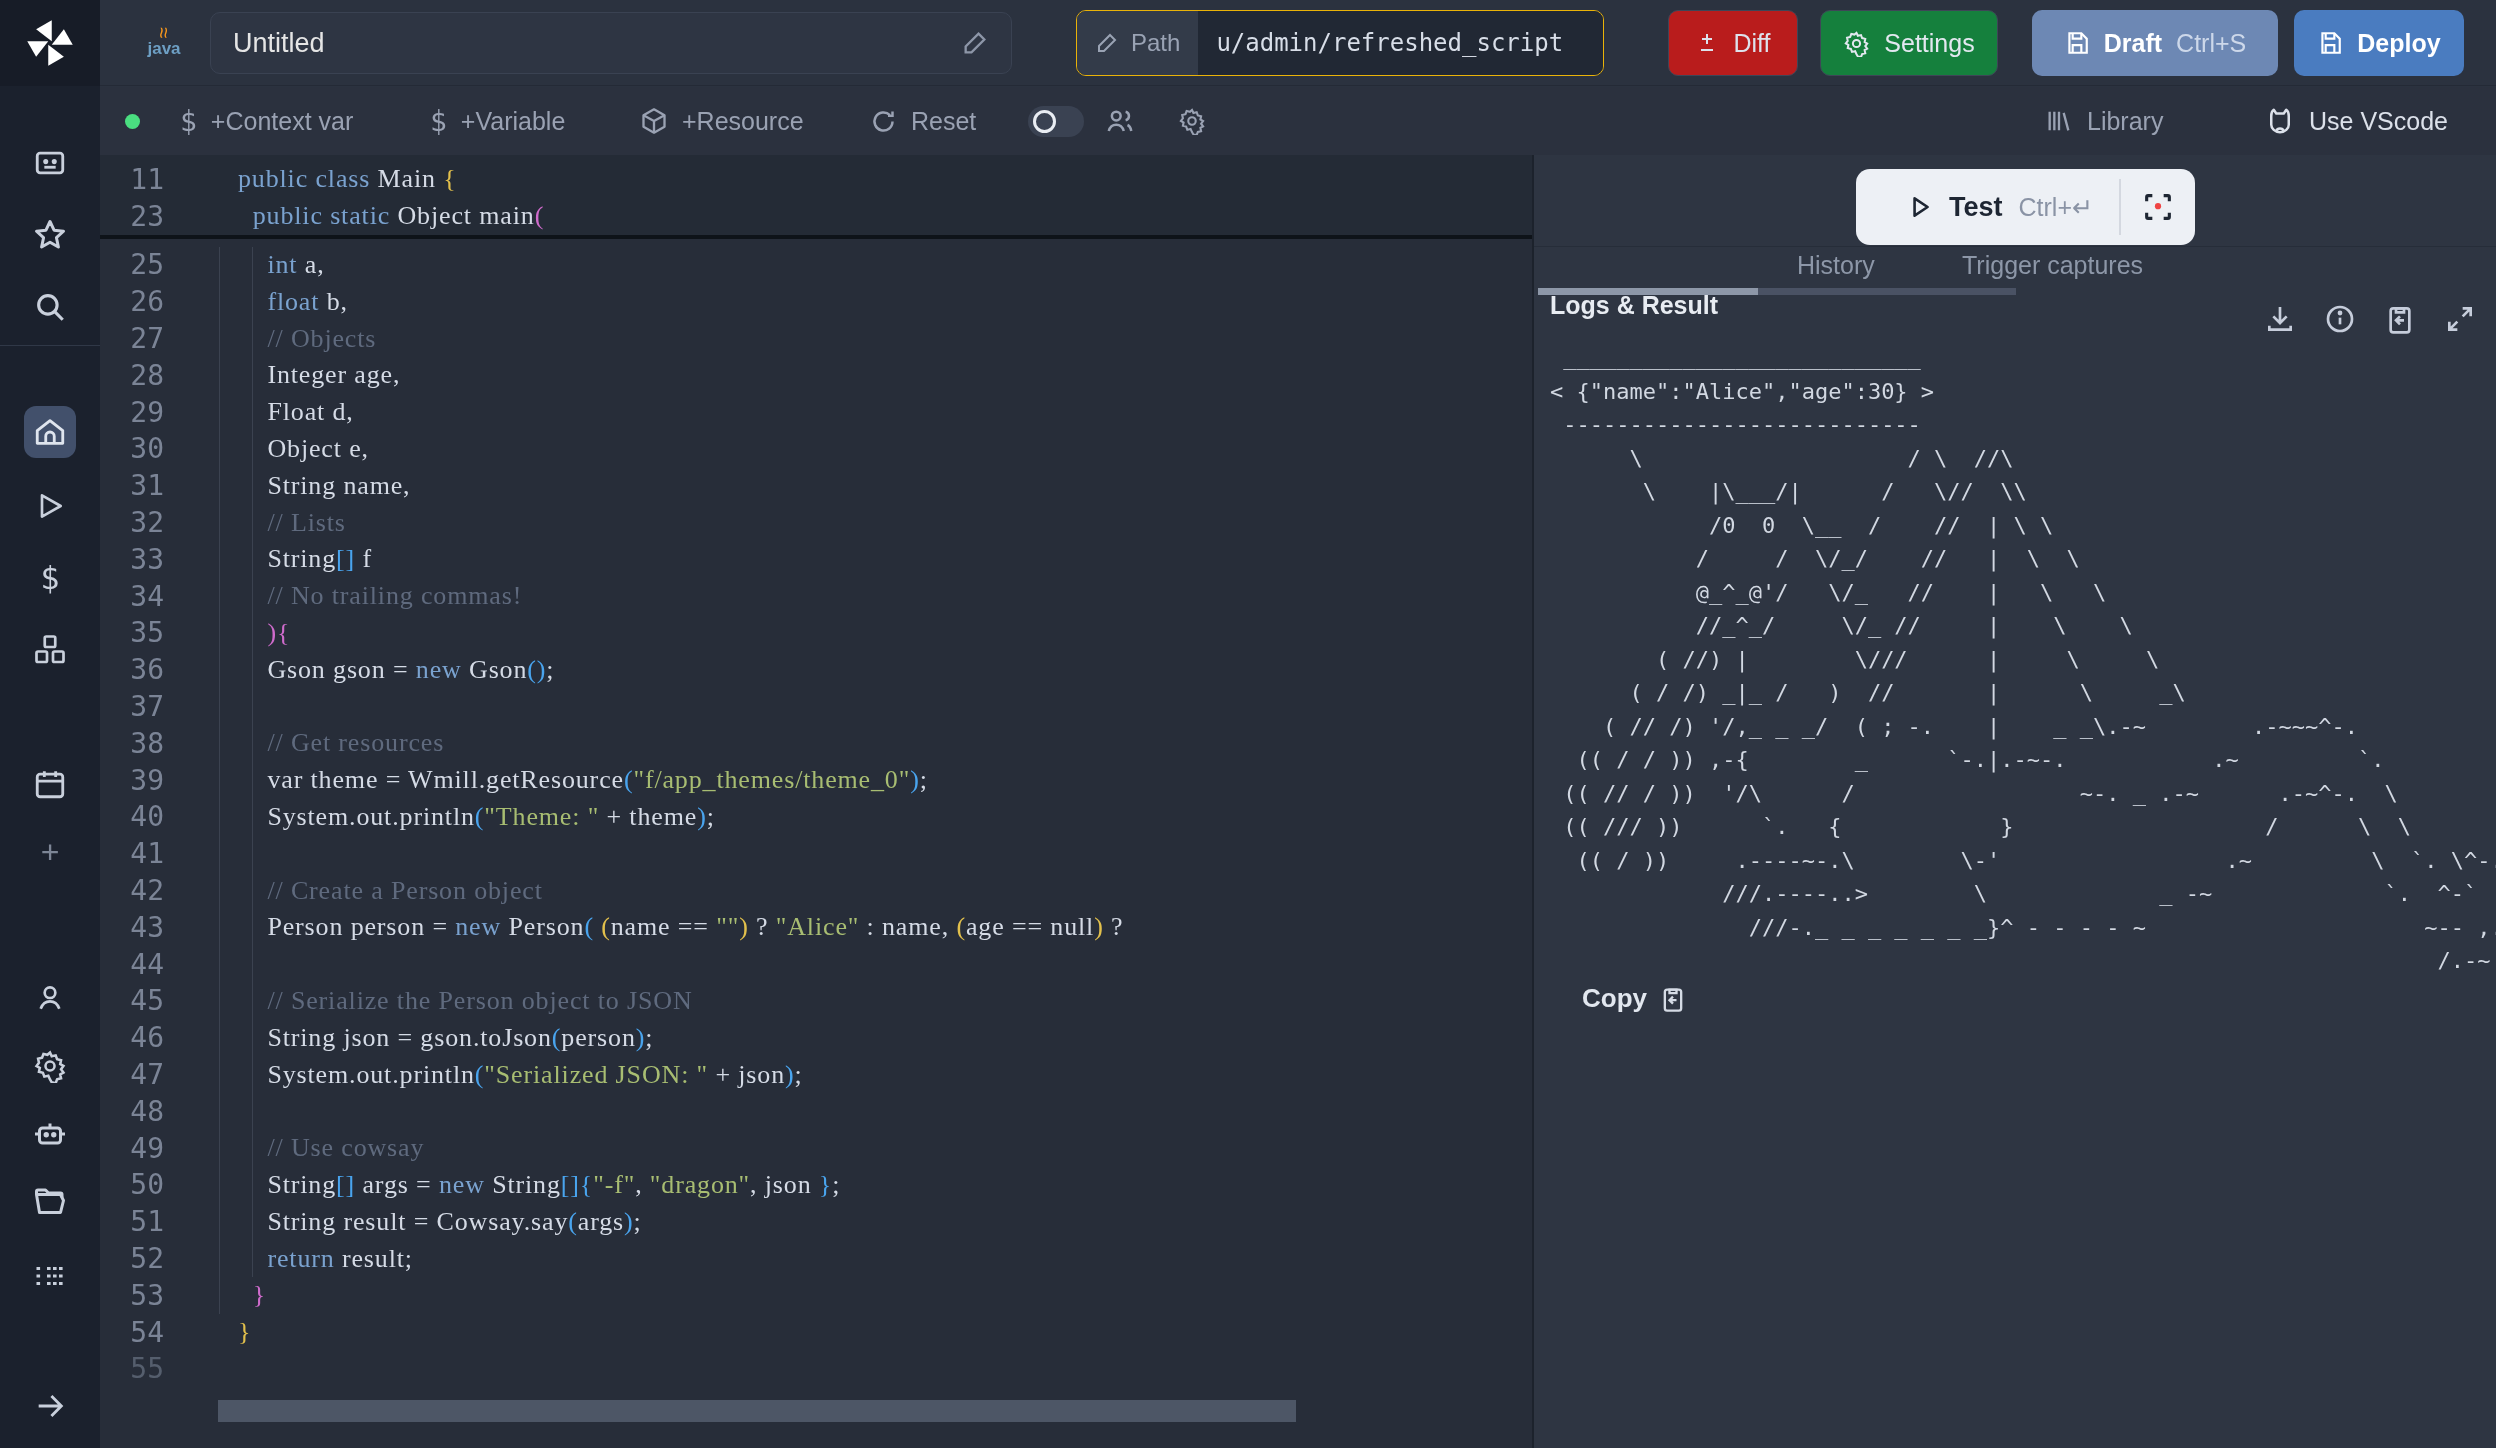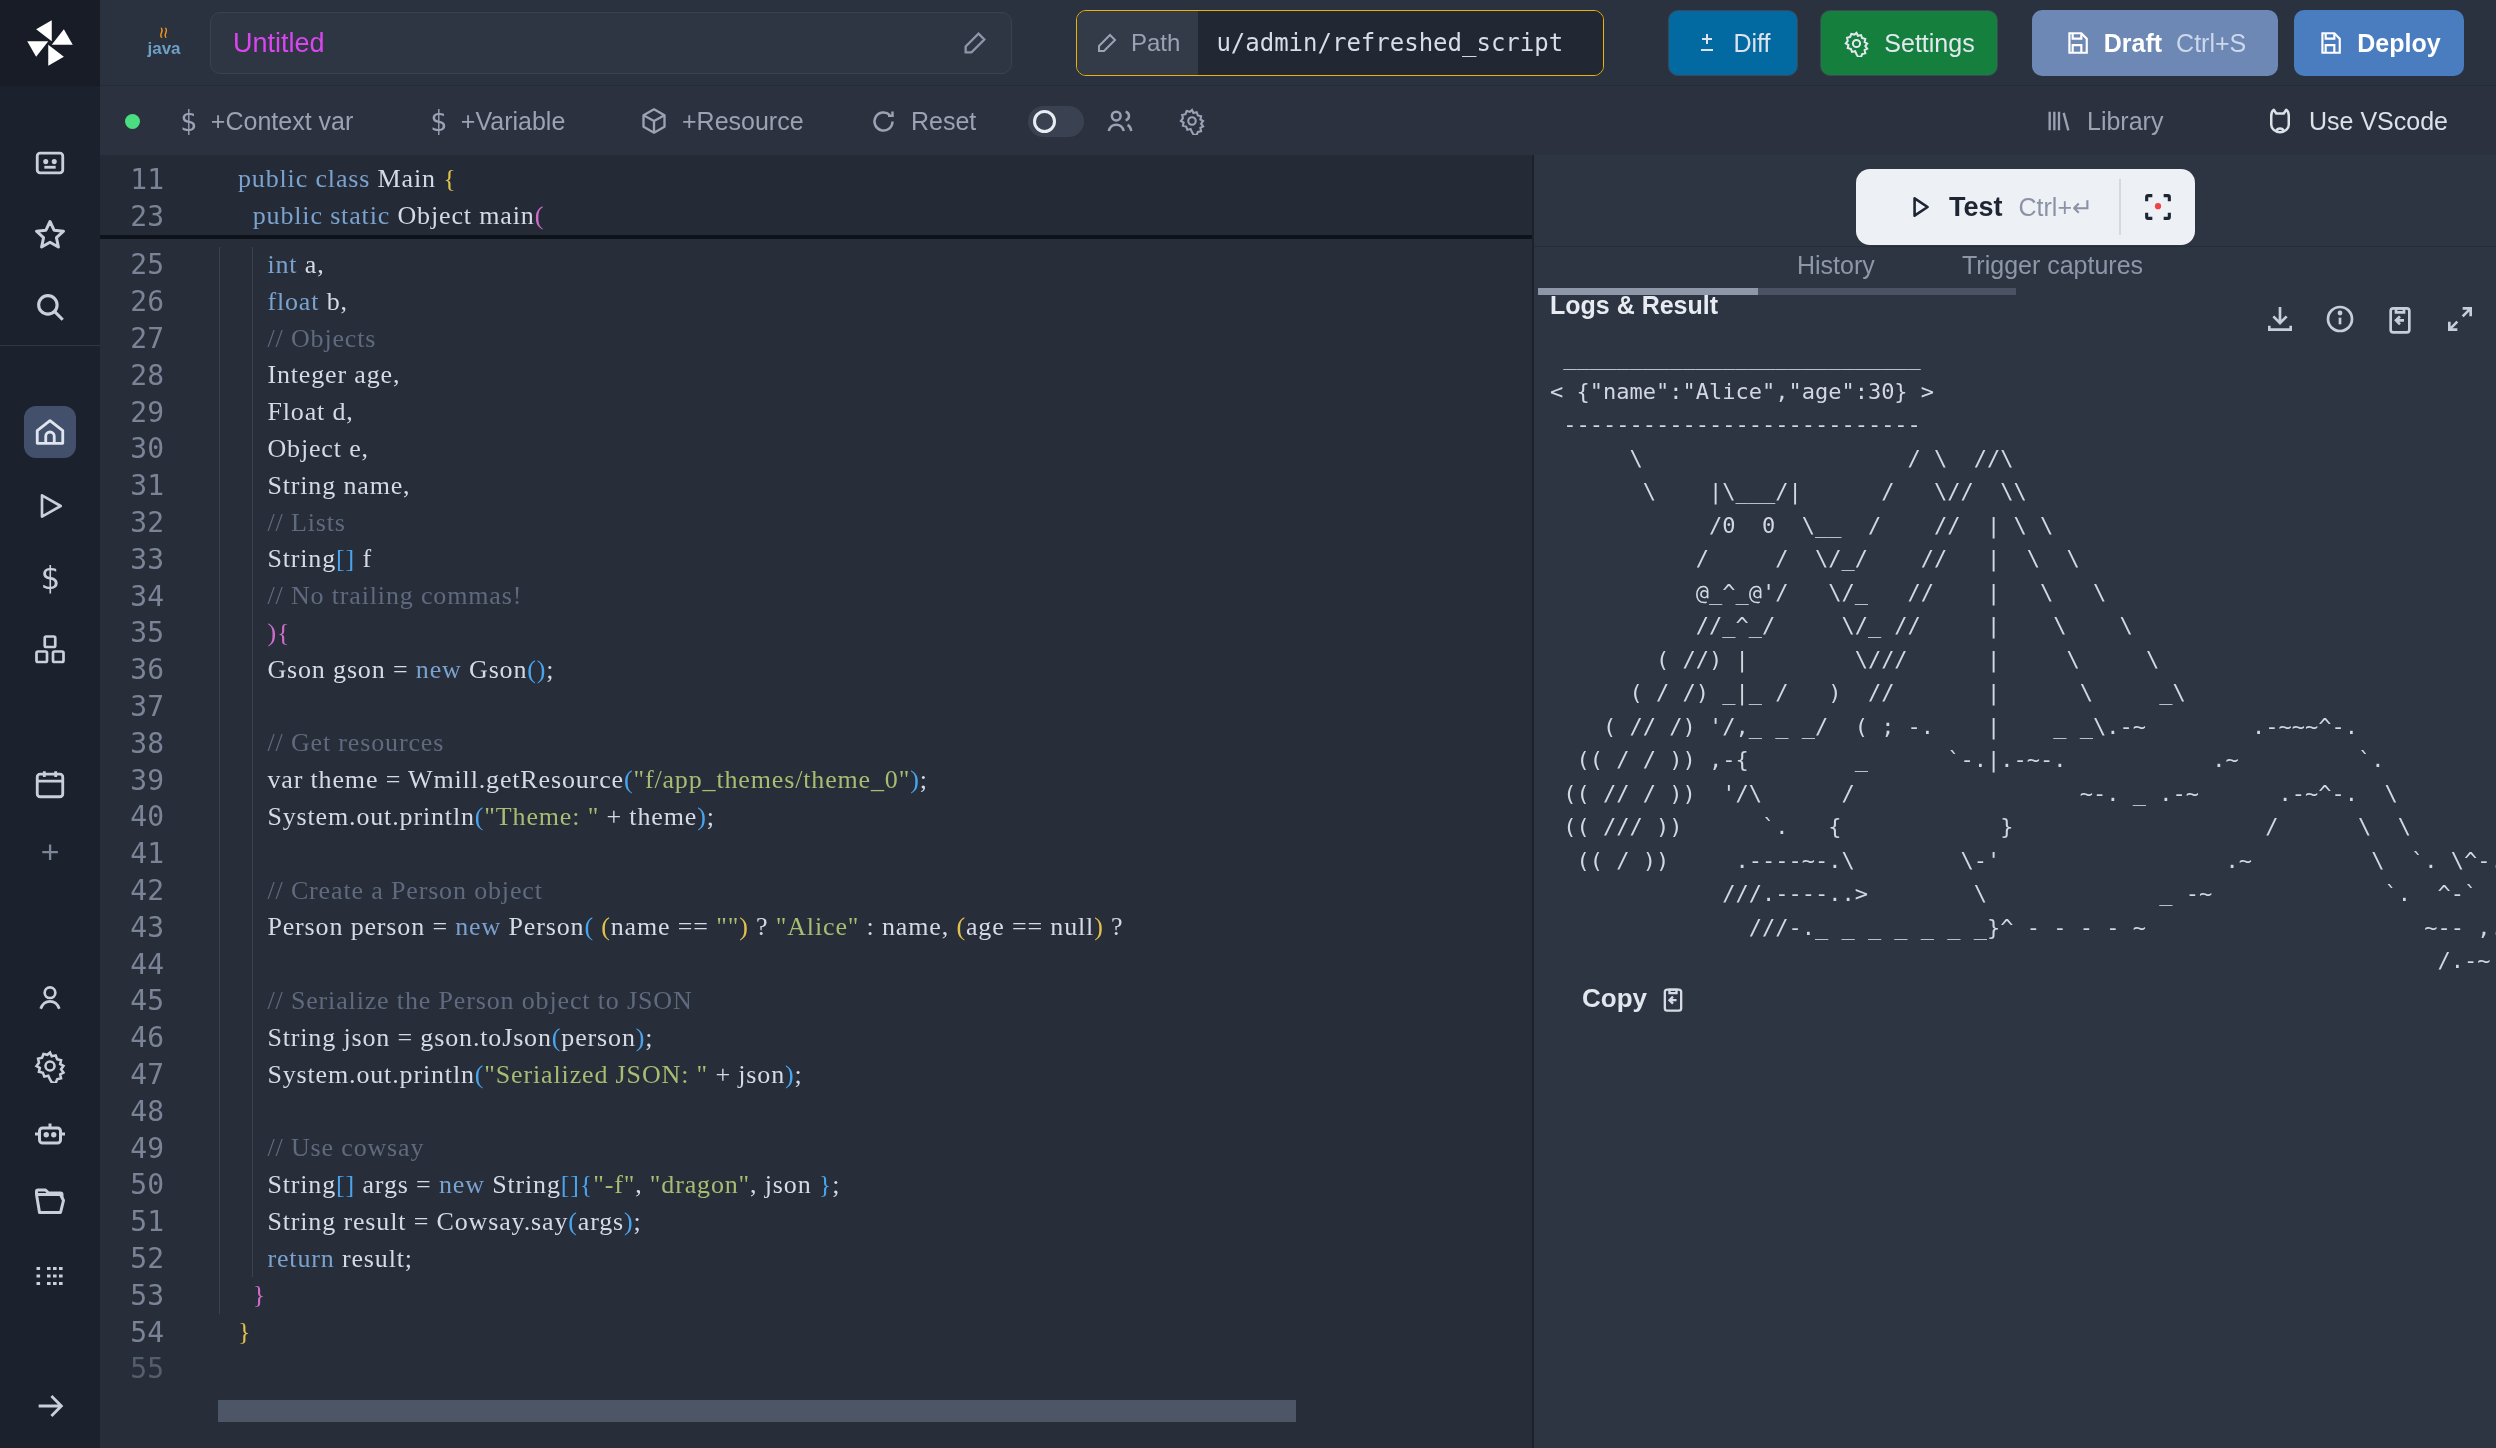--- a/index.html
+++ b/index.html
@@ -15,28 +15,28 @@
   .rail-item.dim { color:#7d8696; }
   .rail-div { position:absolute; left:0; width:100px; height:1px; background:#303847; }
   .glyph { font-size:32px; line-height:1; }
 
   
   .topbar { position:absolute; left:100px; top:0; width:2396px; height:86px; background:#2b323f; border-bottom:1px solid #242a36; }
   .java-badge { position:absolute; left:42px; top:16px; width:44px; height:54px; display:flex; flex-direction:column; align-items:center; justify-content:center; }
   .java-steam { color:#f8981d; font-size:20px; line-height:12px; transform:rotate(90deg); }
   .java-word { color:#6d9fc4; font-size:17px; font-weight:bold; }
   .title-input { position:absolute; left:110px; top:12px; width:802px; height:62px; border:1px solid #3a4252; border-radius:10px; background:#2e3543; display:flex; align-items:center; padding:0 22px; }
-  .title-input .txt { color:#d946ef; font-size:27px; }
+  .title-input .txt { color:#e5e5e5; font-size:27px; }
   .title-input .pencil { margin-left:auto; color:#8d96a8; }
   .chip { position:absolute; top:10px; height:66px; border:1px solid #eab308; border-radius:10px; display:flex; align-items:center; overflow:hidden; }
   .path-chip { left:976px; width:528px; }
   .path-label-seg { height:100%; display:flex; align-items:center; gap:12px; padding:0 18px; background:#333b49; color:#9aa3b4; font-size:24px; }
   .path-value-seg { height:100%; display:flex; align-items:center; padding:0 18px; background:#212834; color:#d8dee8; font-size:24px; flex:1; }
   .tbtn { position:absolute; top:10px; height:66px; border-radius:10px; display:flex; align-items:center; justify-content:center; gap:14px; font-size:25px; cursor:pointer; }
-  .btn-diff { left:1568px; width:130px; background:#0369a1; border:1px solid #3e4657; color:#dde2ec; }
+  .btn-diff { left:1568px; width:130px; background:#b91c1c; border:1px solid #3e4657; color:#dde2ec; }
   .btn-settings { left:1720px; width:178px; background:#15803d; border:1px solid #3e4657; color:#e3e8f0; }
   .btn-draft { left:1932px; width:246px; background:#6d88b4; color:#ffffff; font-weight:bold; }
   .btn-draft .sub { color:#cdd8ea; font-weight:normal; }
   .btn-deploy { left:2194px; width:170px; background:#4a7cc0; color:#ffffff; font-weight:bold; }
 
   
   .toolbar { position:absolute; left:100px; top:87px; width:2396px; height:68px; background:#2b313e; }
   .tool-item { position:absolute; top:0; height:68px; display:flex; align-items:center; gap:14px; color:#9aa2b3; font-size:25px; cursor:pointer; }
   .status-dot { position:absolute; left:25px; top:27px; width:15px; height:15px; border-radius:50%; }
   .toggle { position:absolute; left:928px; top:19px; width:56px; height:31px; border-radius:16px; background:#3a4252; }

